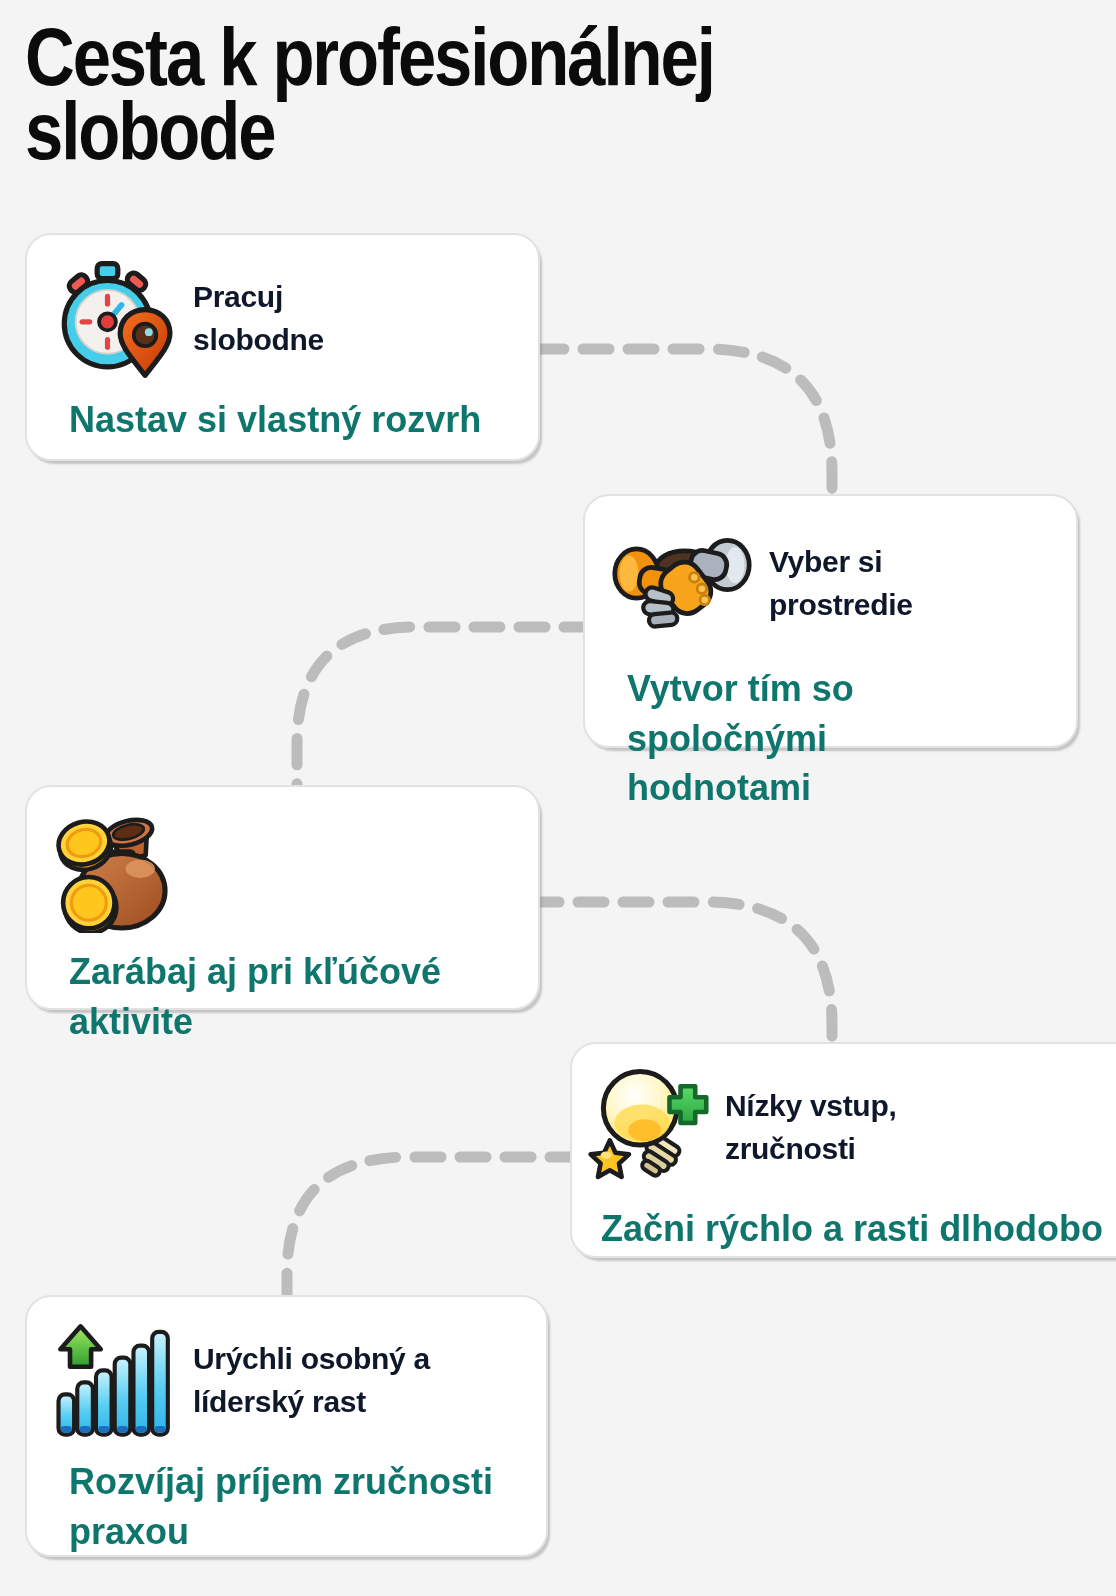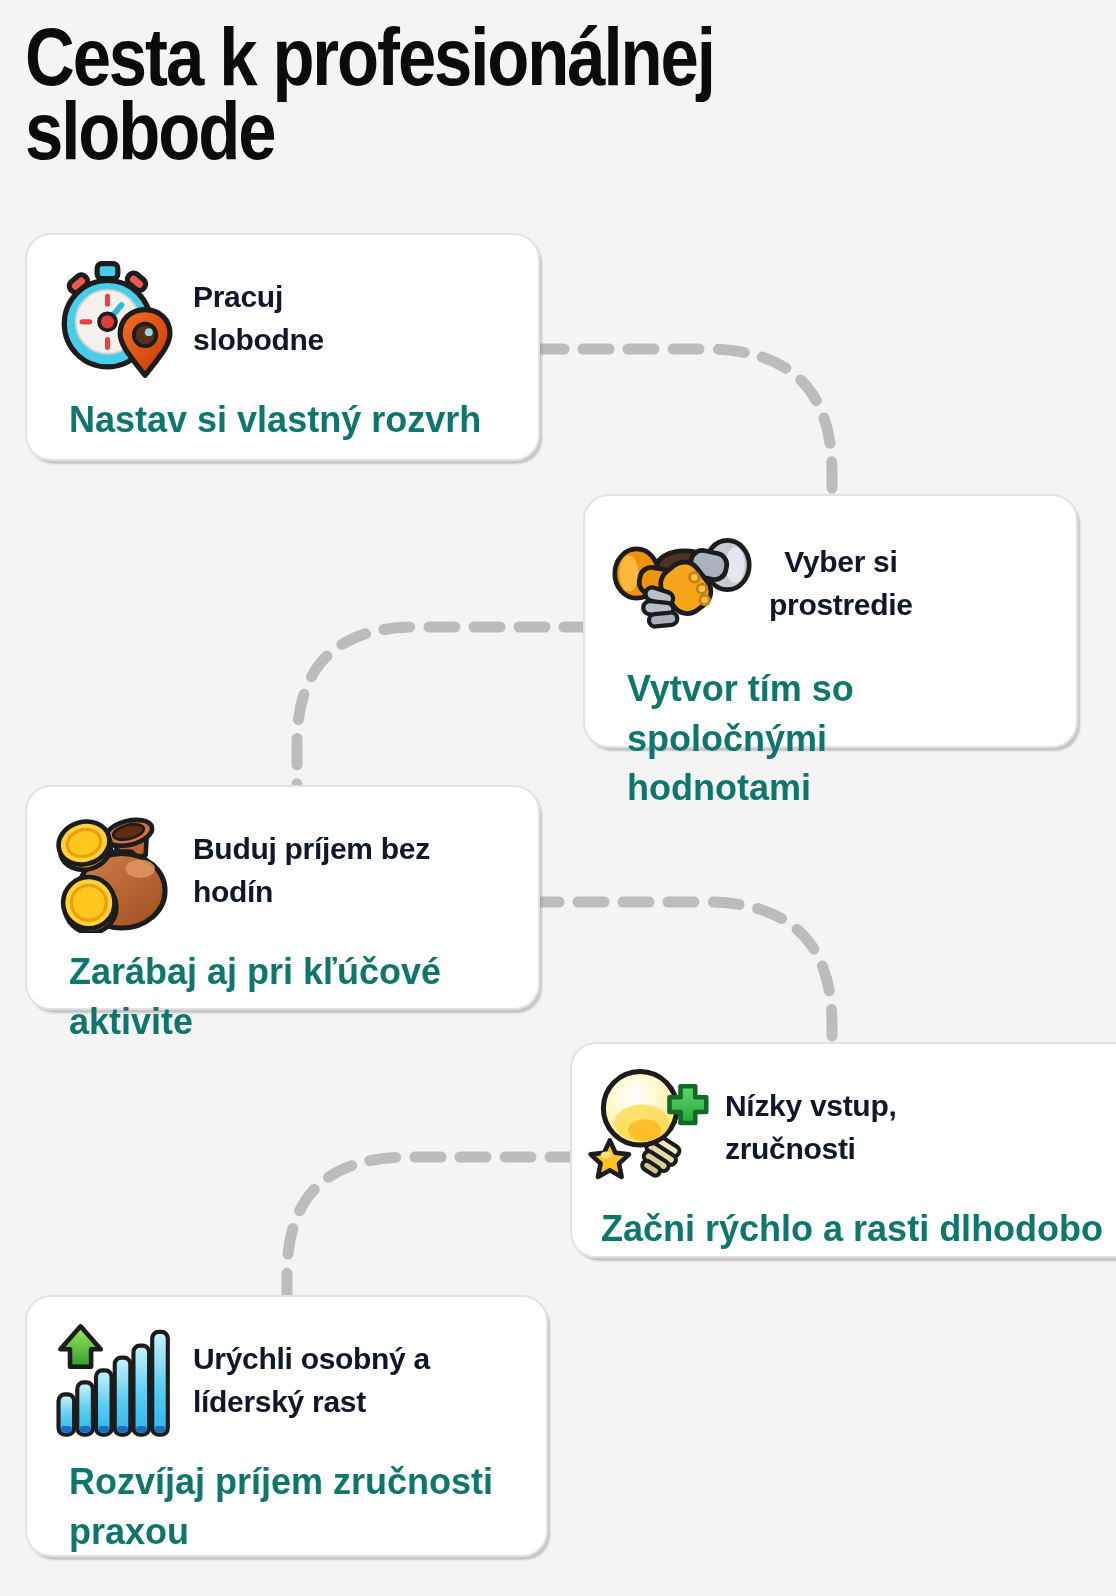--- a/index.html
+++ b/index.html
@@ -29,21 +29,21 @@
     padding:22px 26px;
     box-shadow:3px 4px 2px -1px rgba(140,140,140,0.45);
   }
   .card-1 { left:25px;  top:233px;  width:515px; height:228px; }
   .card-2 { left:583px; top:494px;  width:495px; height:254px; }
   .card-3 { left:25px;  top:785px;  width:515px; height:225px; }
   .card-4 { left:570px; top:1042px; width:592px; height:216px;padding-left:13px; }
   .card-5 { left:25px;  top:1295px; width:523px; height:262px; }
 
   .card-top { display:flex; align-items:center; gap:16px; min-height:124px; }
-  .card-2 .card-top { min-height:132px;text-align:center; }
+  .card-2 .card-top { min-height:132px; }
   .icon { flex:0 0 auto; width:124px; }
   .icon--wide { width:142px; }
   .icon svg { width:100%; height:auto; display:block; }
 
   .card-title {
     margin:0; font-size:30px; font-weight:700; line-height:1.42;
     letter-spacing:-0.3px; color:#0f172a; white-space:pre-line;
   }
   .card-desc {
     margin:14px 16px 0; font-size:36px; font-weight:700; line-height:1.38;
@@ -157,22 +157,20 @@
           <g transform="rotate(-16 34 38)">
             <ellipse cx="34" cy="43" rx="28" ry="23" fill="#eb9f10" stroke="#1c1c1c" stroke-width="5"></ellipse>
             <ellipse cx="34" cy="37" rx="28" ry="23" fill="#ffd23a" stroke="#1c1c1c" stroke-width="5"></ellipse>
             <ellipse cx="34" cy="37" rx="18.5" ry="14.5" fill="#ffc61e" stroke="#ef9d0e" stroke-width="3.5"></ellipse>
           </g>
           <circle cx="41" cy="107" r="28" fill="#eb9f10" stroke="#1c1c1c" stroke-width="5"></circle>
           <circle cx="39" cy="102" r="28" fill="#ffd23a" stroke="#1c1c1c" stroke-width="5"></circle>
           <circle cx="39" cy="102" r="19" fill="#ffc61e" stroke="#ef9d0e" stroke-width="3.5"></circle>
         </svg>
       </span>
-      <h2 class="card-title">Buduj príjem bez
-hodín</h2>
     </div>
     <p class="card-desc">Zarábaj aj pri kľúčové aktivite</p>
   </div>
 
   <div class="card card-4">
     <div class="card-top">
       <span class="icon">
         <svg viewBox="0 0 135 135">
           <defs>
             <radialGradient id="bulbG" cx="0.42" cy="0.32" r="0.85">

